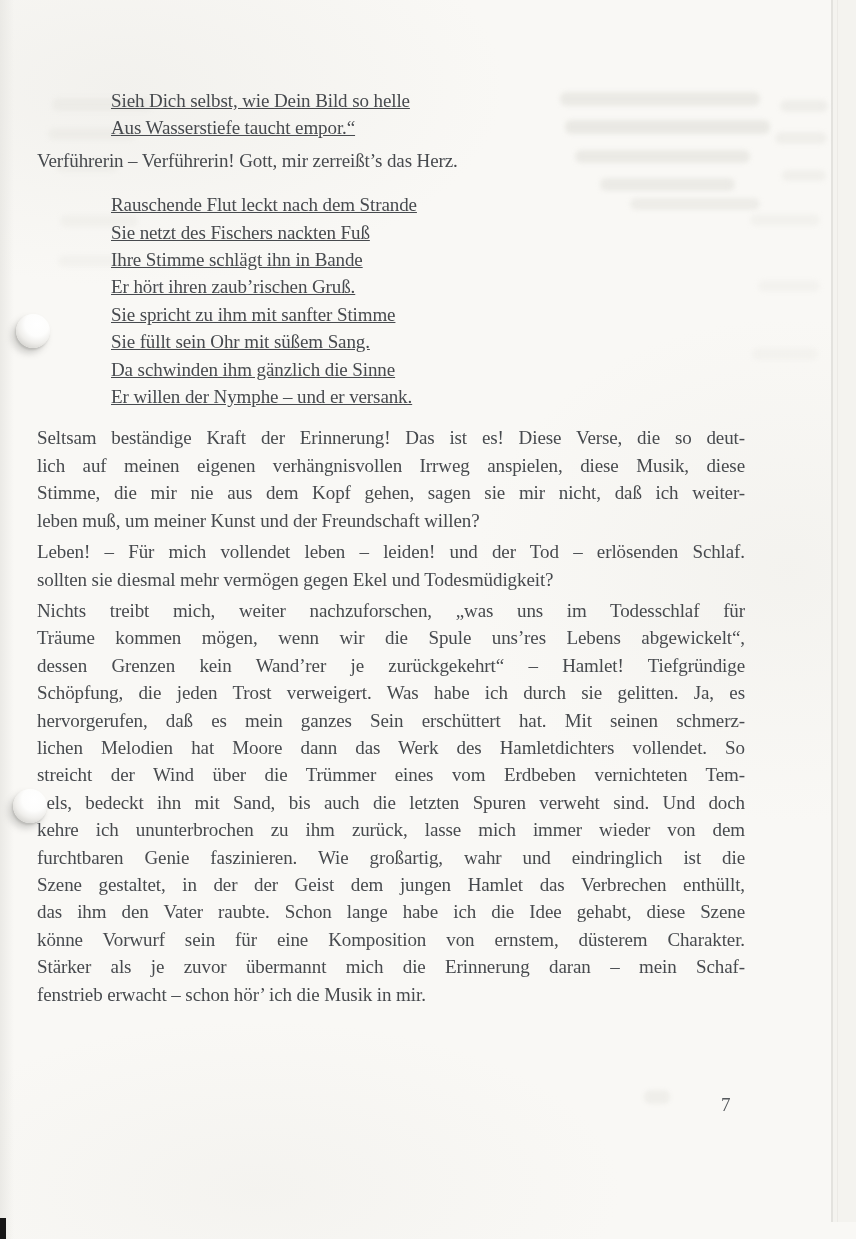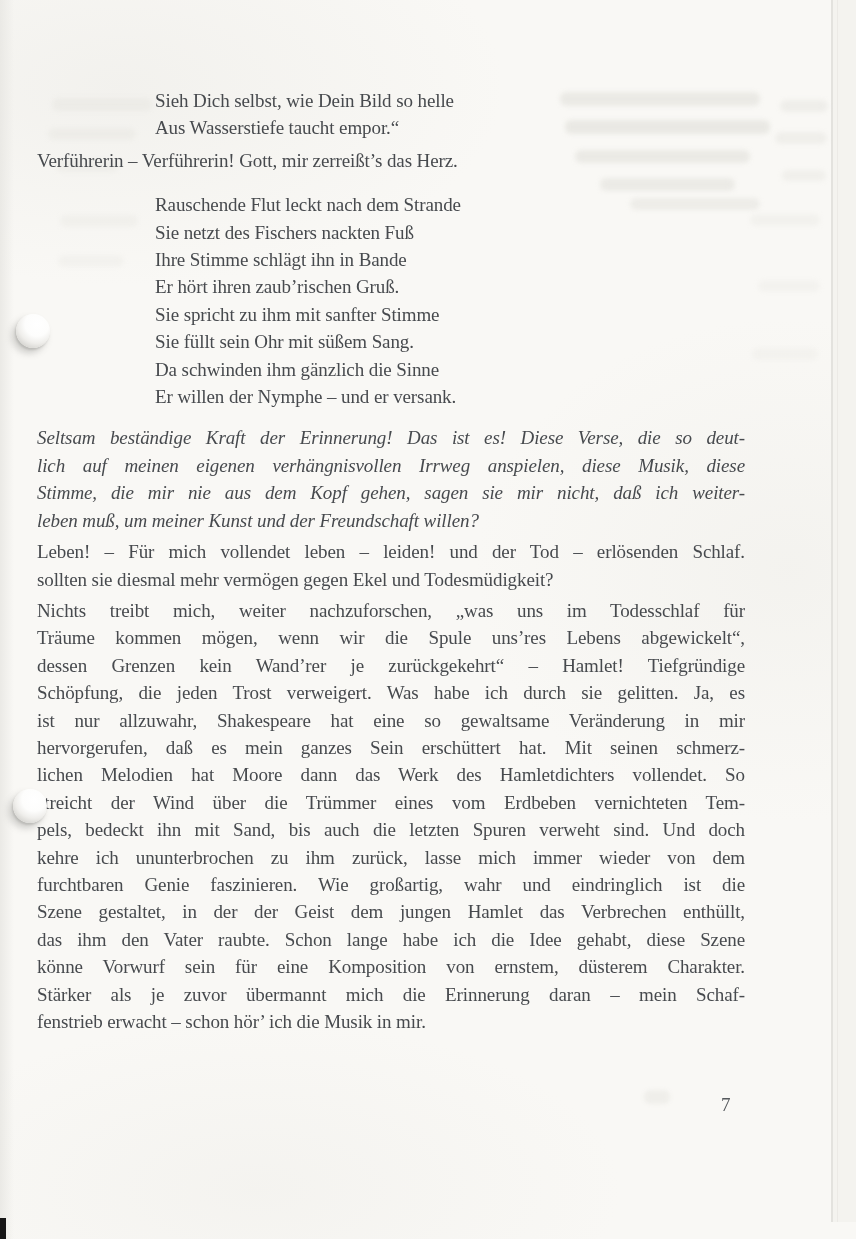--- a/index.html
+++ b/index.html
@@ -9,26 +9,26 @@
       radial-gradient(ellipse 620px 320px at 14% 7%, rgba(231,230,225,.38), transparent 62%),
       radial-gradient(ellipse 520px 420px at 92% 46%, rgba(236,235,230,.42), transparent 60%),
       radial-gradient(ellipse 560px 260px at 30% 96%, rgba(233,232,227,.30), transparent 65%),
       #f9f8f5;
     font-family:"Liberation Serif","DejaVu Serif",serif;
     color:#474a4e;
   }
   
   .col{position:absolute;left:37px;top:87px;width:708px;
        font-size:19px;line-height:27.4px;letter-spacing:-0.1px;}
-  .indent{margin-left:118px;}
+  .indent{margin-left:74px;text-decoration:underline;}
   .interjection{margin-top:5px;}
   .poem{margin-top:17px;}
   .qline,.pline{text-align:left;white-space:nowrap;}
   .para{margin-top:4px;}
-  #paras .para:first-child{margin-top:14px;font-style:italic;}
+  #paras .para:first-child{margin-top:14px;}
   .jline{text-align:justify;text-align-last:justify;}
   .jline.last{text-align-last:left;}
   .pagenum{position:absolute;left:721px;top:1094px;font-size:19px;color:#55585c;}
   
   .left-edge{position:absolute;left:0;top:0;width:14px;height:100%;
     background:linear-gradient(90deg,#e8e7e3,rgba(232,231,227,0));opacity:.85;}
   .right-line{position:absolute;left:831px;top:0;width:2px;height:1222px;background:#e3e2de;}
   .right-line2{position:absolute;left:837px;top:0;width:1px;height:1222px;background:#eceae6;}
   .right-strip{position:absolute;left:833px;top:0;width:23px;height:1222px;background:#f4f3ef;}
   .corner-mark{position:absolute;left:0;top:1218px;width:6px;height:21px;background:#161616;}
@@ -97,21 +97,20 @@
         </div>
         <div class="para">
           <div class="jline">Leben! – Für mich vollendet leben – leiden! und der Tod – erlösenden Schlaf.</div>
           <div class="jline last">sollten sie diesmal mehr vermögen gegen Ekel und Todesmüdigkeit?</div>
         </div>
         <div class="para">
           <div class="jline">Nichts treibt mich, weiter nachzuforschen, „was uns im Todesschlaf für</div>
           <div class="jline">Träume kommen mögen, wenn wir die Spule uns’res Lebens abgewickelt“,</div>
           <div class="jline">dessen Grenzen kein Wand’rer je zurückgekehrt“ – Hamlet! Tiefgründige</div>
           <div class="jline">Schöpfung, die jeden Trost verweigert. Was habe ich durch sie gelitten. Ja, es</div>
-          <div class="jline">ist nur allzuwahr, Shakespeare hat eine so gewaltsame Veränderung in mir</div>
           <div class="jline">hervorgerufen, daß es mein ganzes Sein erschüttert hat. Mit seinen schmerz-</div>
           <div class="jline">lichen Melodien hat Moore dann das Werk des Hamletdichters vollendet. So</div>
           <div class="jline">streicht der Wind über die Trümmer eines vom Erdbeben vernichteten Tem-</div>
           <div class="jline">pels, bedeckt ihn mit Sand, bis auch die letzten Spuren verweht sind. Und doch</div>
           <div class="jline">kehre ich ununterbrochen zu ihm zurück, lasse mich immer wieder von dem</div>
           <div class="jline">furchtbaren Genie faszinieren. Wie großartig, wahr und eindringlich ist die</div>
           <div class="jline">Szene gestaltet, in der der Geist dem jungen Hamlet das Verbrechen enthüllt,</div>
           <div class="jline">das ihm den Vater raubte. Schon lange habe ich die Idee gehabt, diese Szene</div>
           <div class="jline">könne Vorwurf sein für eine Komposition von ernstem, düsterem Charakter.</div>
           <div class="jline">Stärker als je zuvor übermannt mich die Erinnerung daran – mein Schaf-</div>

